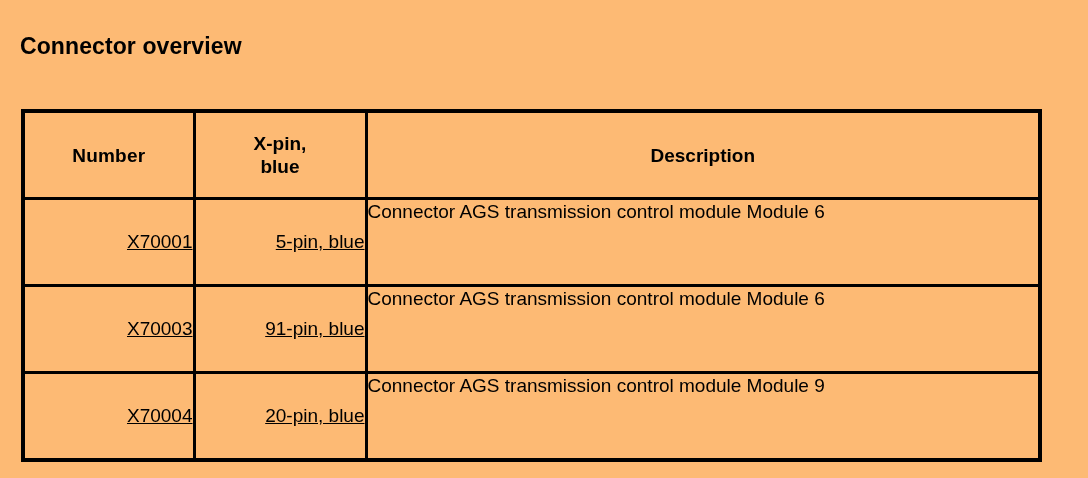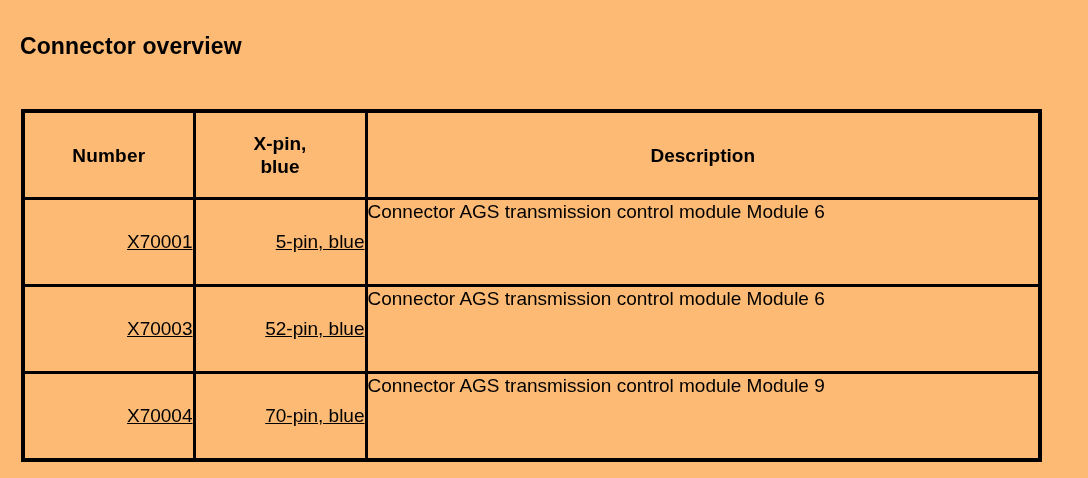--- a/index.html
+++ b/index.html
@@ -113,24 +113,24 @@
       </tr>
     </thead>
     <tbody>
       <tr>
         <td class="cell-number">X70001</td>
         <td class="cell-xpin">5-pin, blue</td>
         <td class="cell-desc">Connector AGS transmission control module Module 6</td>
       </tr>
       <tr>
         <td class="cell-number">X70003</td>
-        <td class="cell-xpin">52-pin, blue</td>
+        <td class="cell-xpin">91-pin, blue</td>
         <td class="cell-desc">Connector AGS transmission control module Module 6</td>
       </tr>
       <tr>
         <td class="cell-number">X70004</td>
-        <td class="cell-xpin">70-pin, blue</td>
+        <td class="cell-xpin">20-pin, blue</td>
         <td class="cell-desc">Connector AGS transmission control module Module 9</td>
       </tr>
     </tbody>
   </table>
 
 </div>
 
 </body></html>

